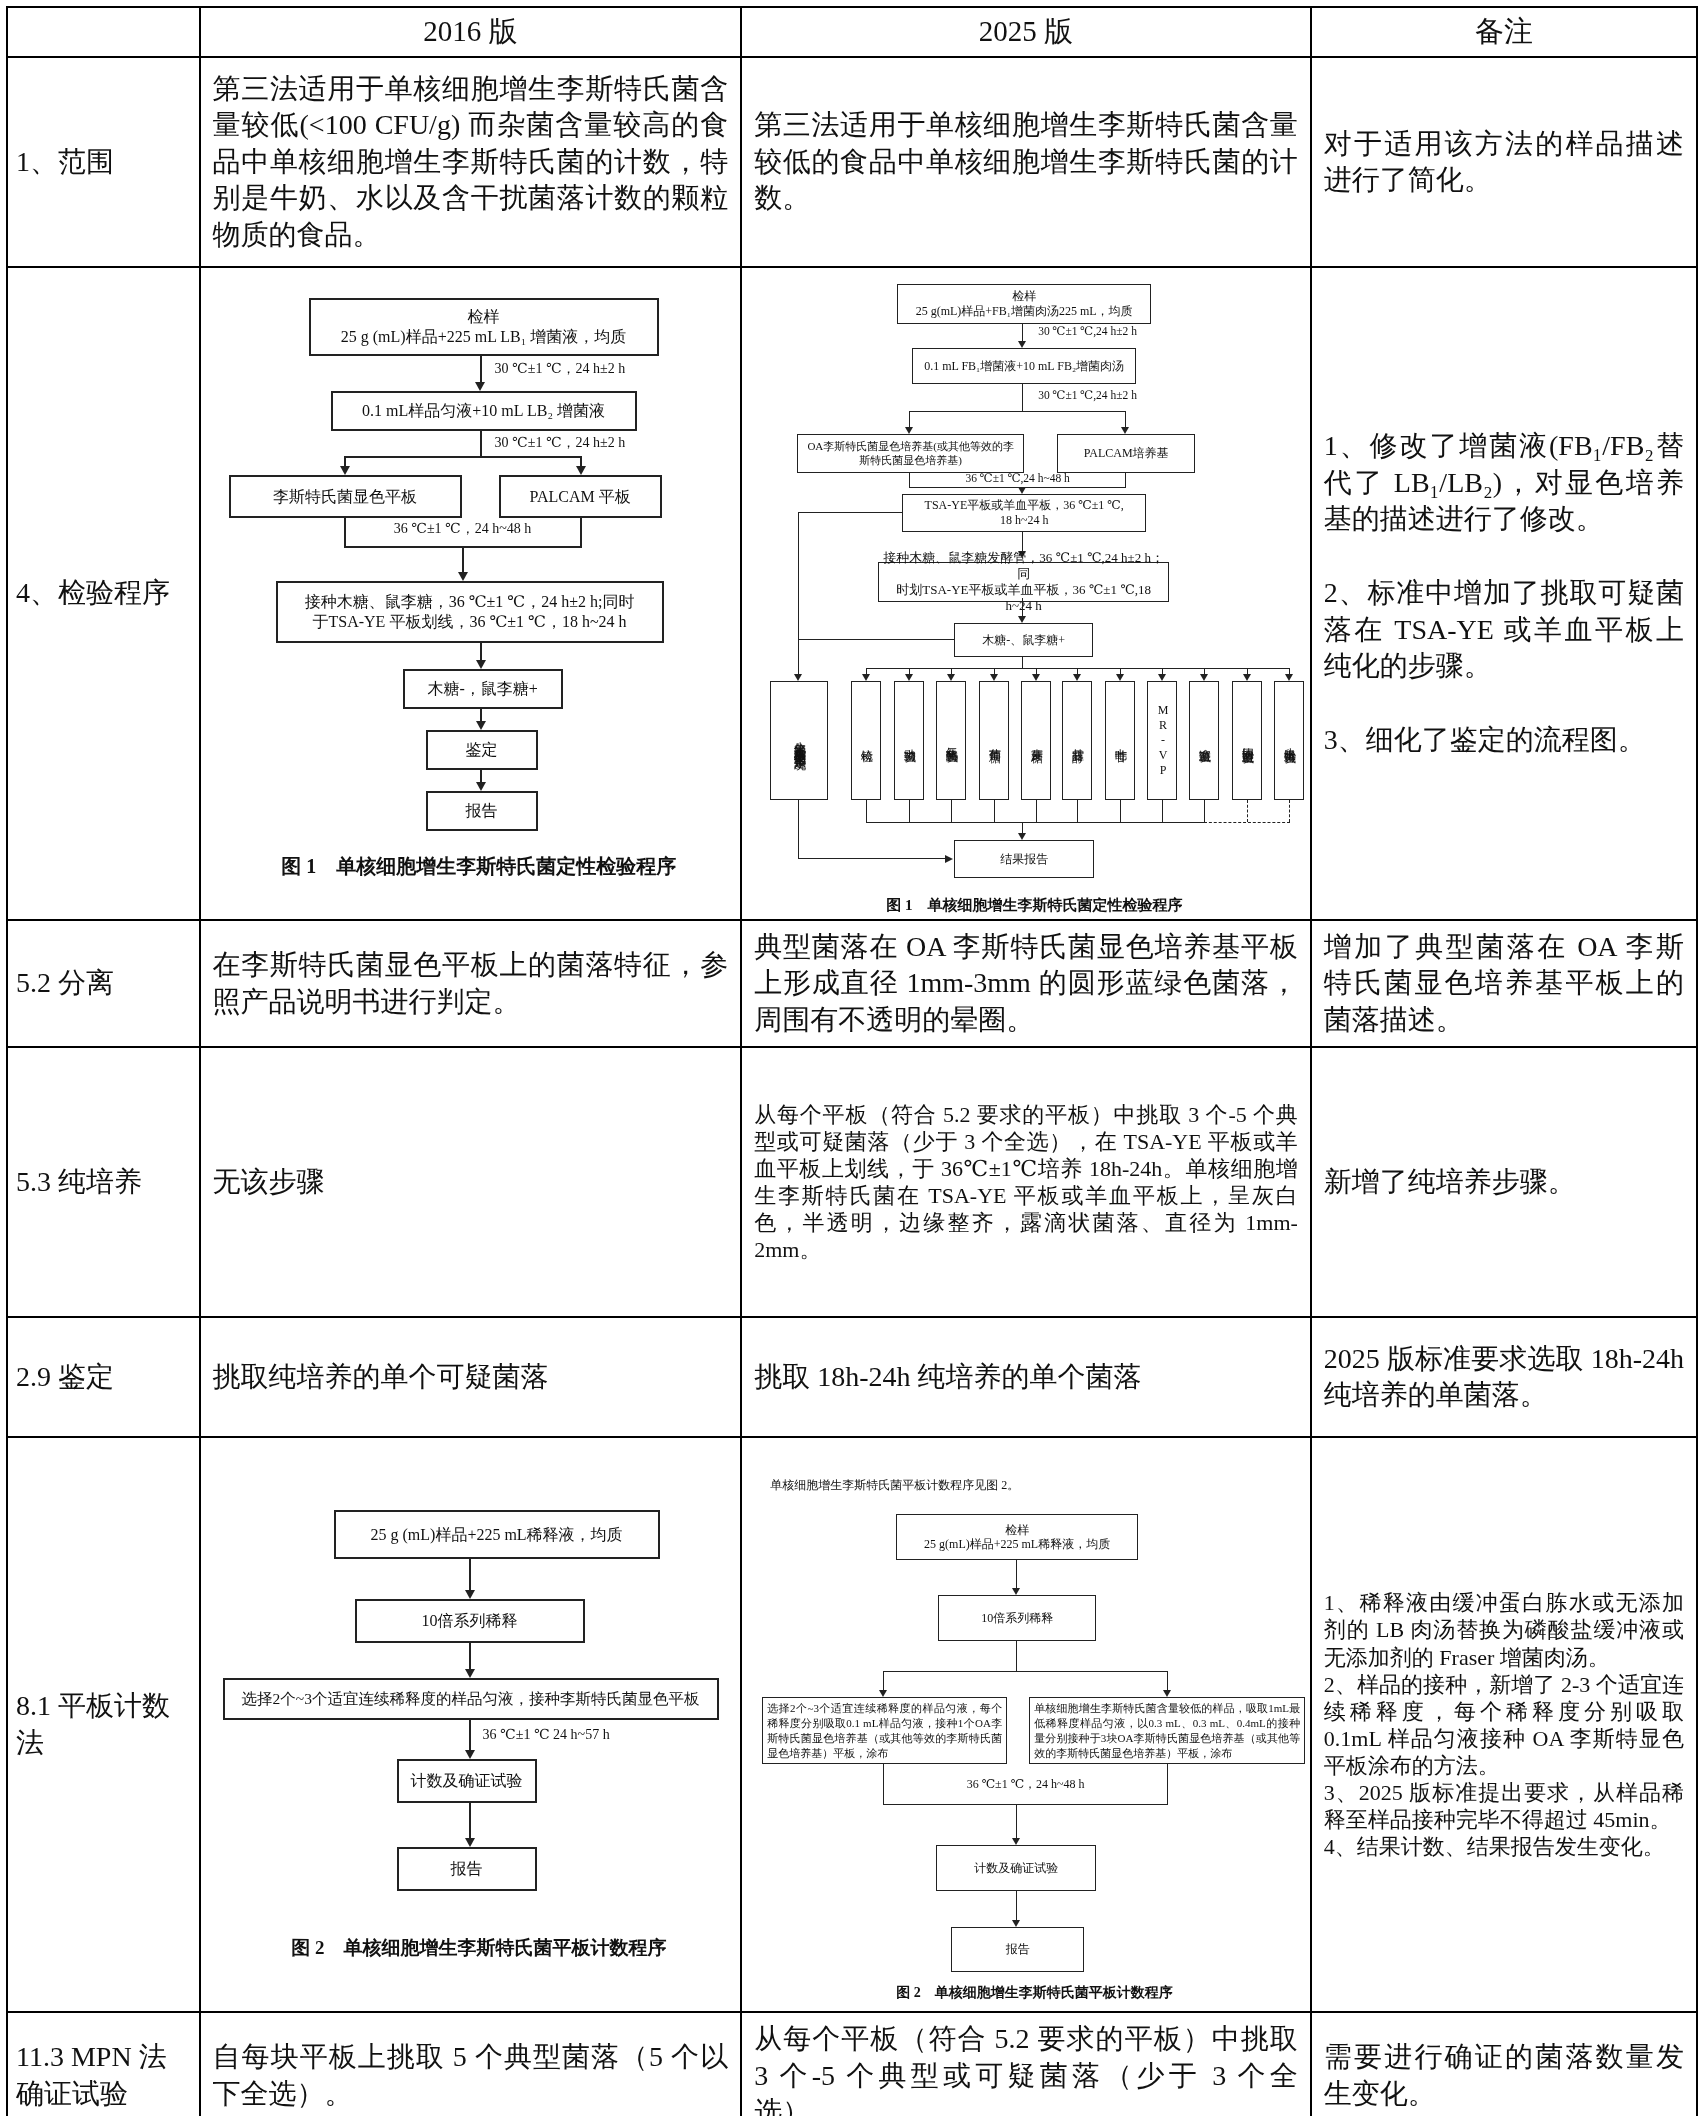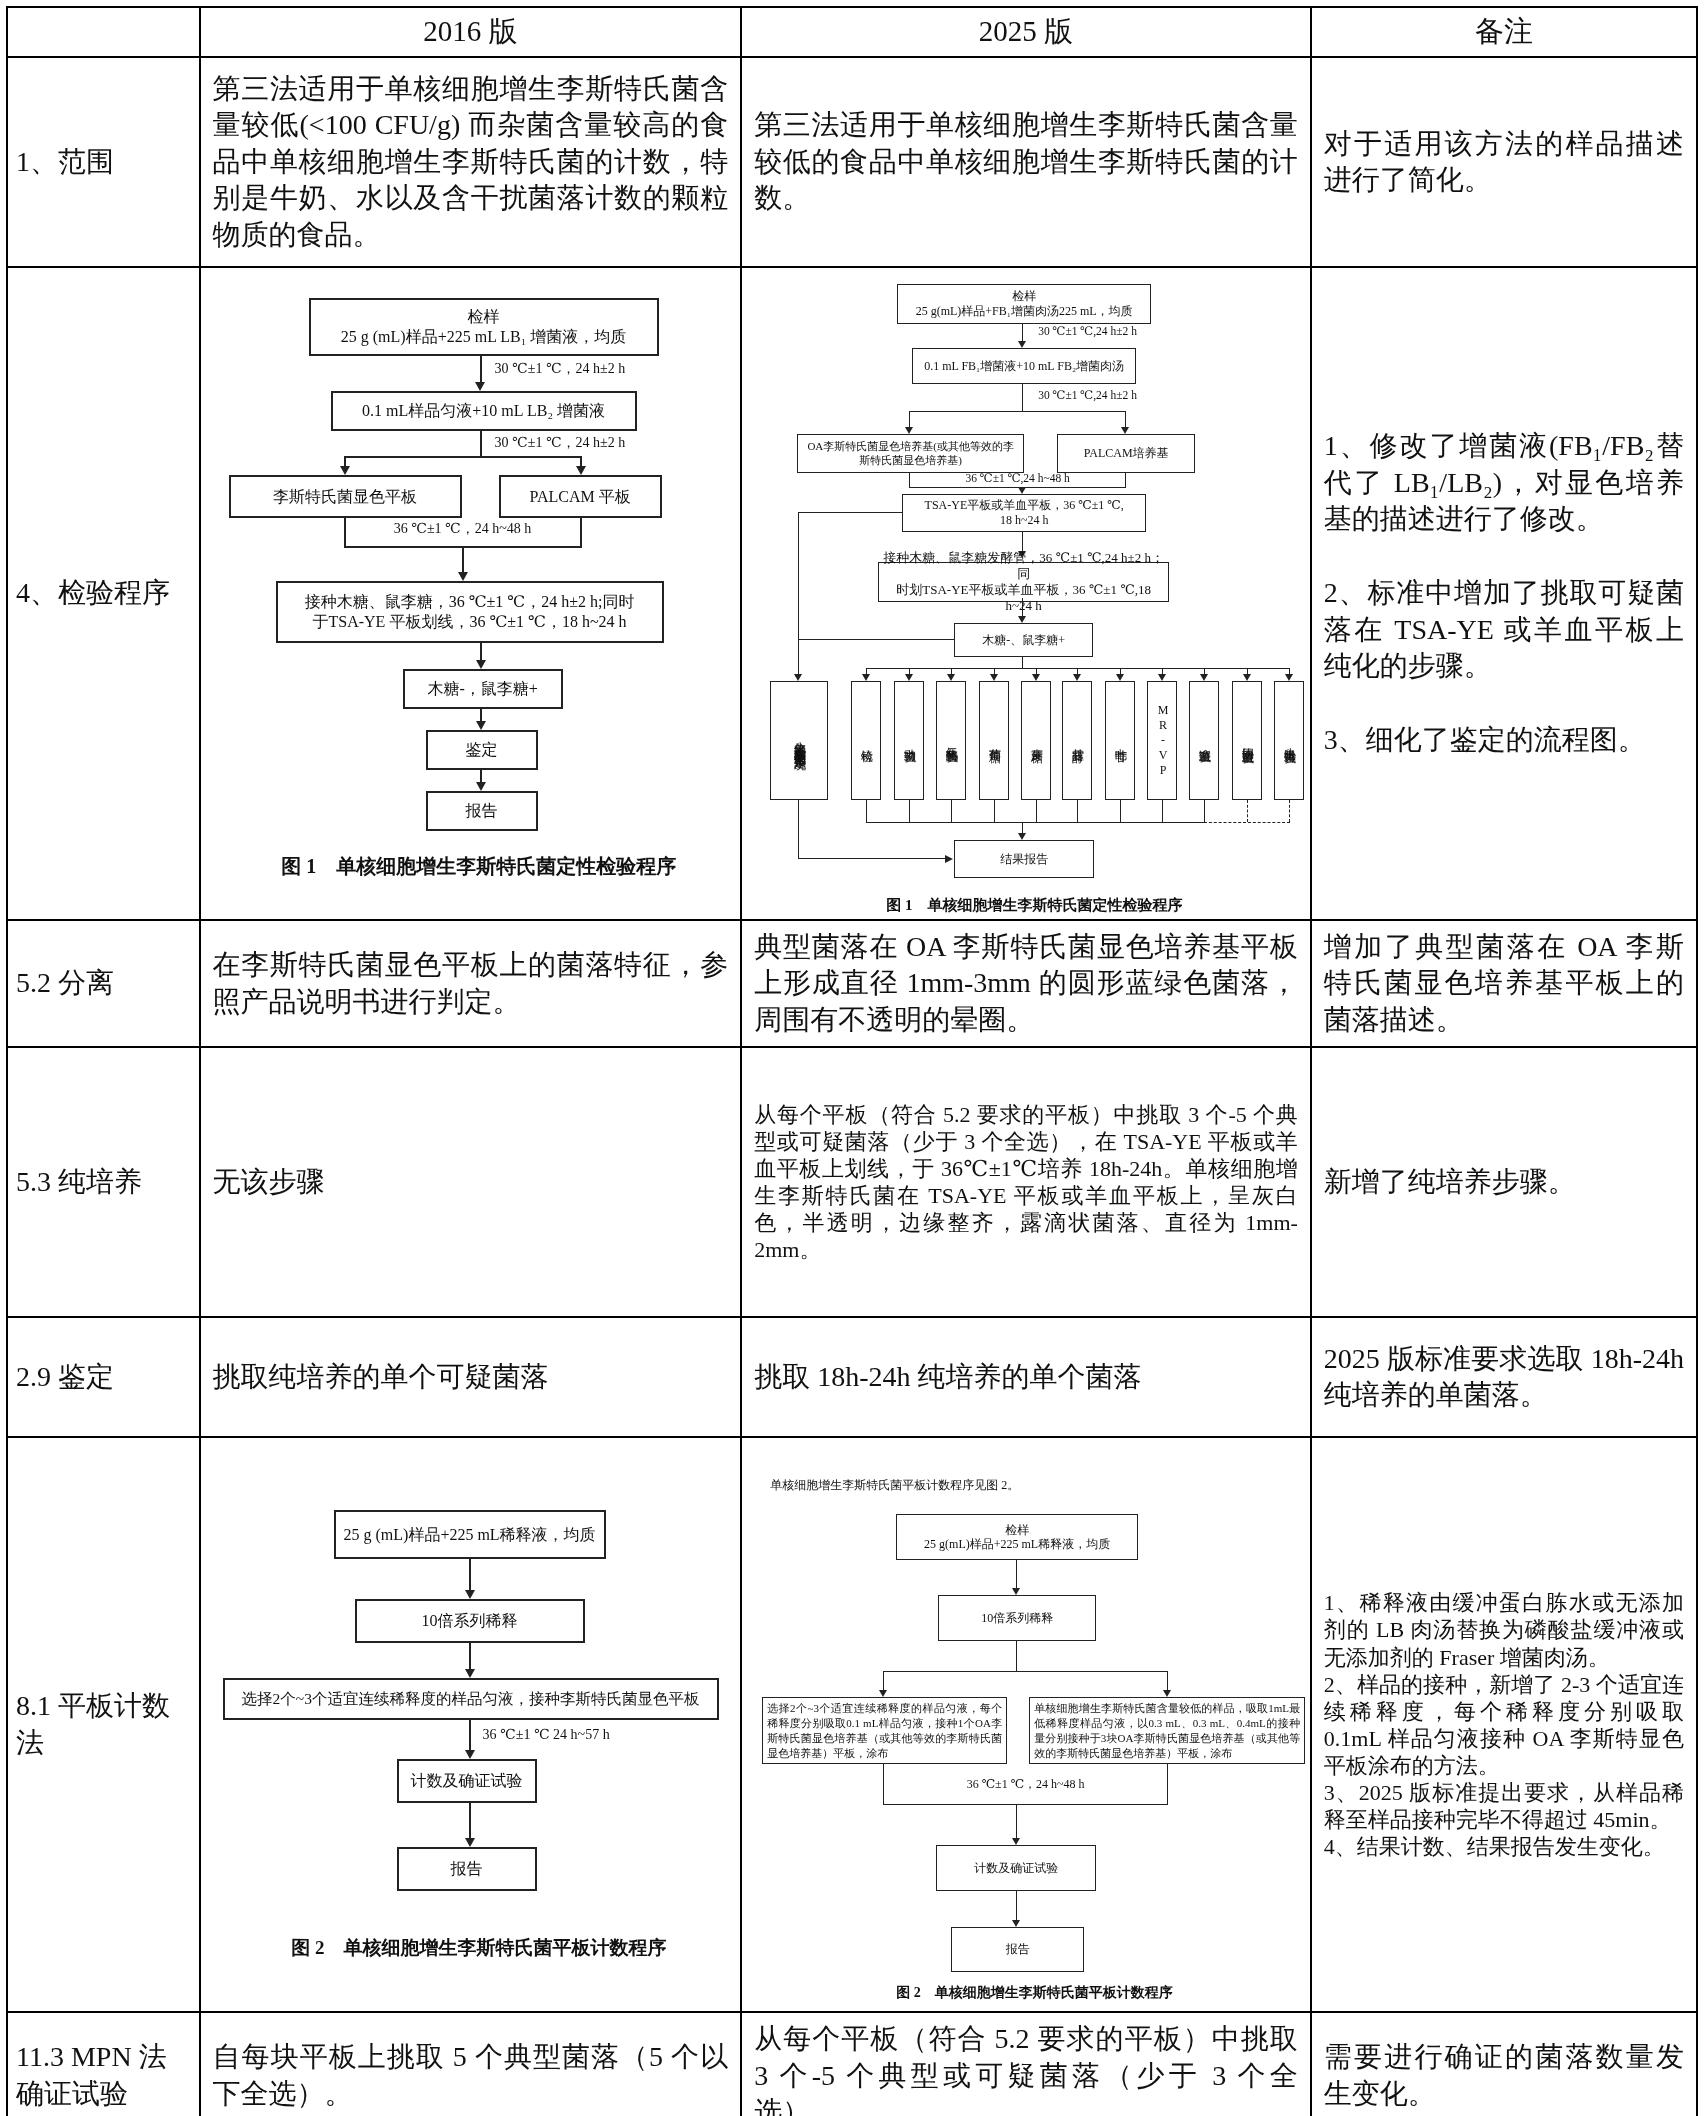--- a/index.html
+++ b/index.html
@@ -243,21 +243,21 @@
     <td class="txt">挑取纯培养的单个可疑菌落</td>
     <td class="txt">挑取 18h-24h 纯培养的单个菌落</td>
     <td class="txt">2025 版标准要求选取 18h-24h 纯培养的单菌落。</td>
   </tr>
 
   <tr style="height:575px">
     <td class="lab">8.1 平板计数法</td>
 
     <td class="figcell">
       <div class="fig fig2a">
-        <div class="fbox" style="left:133px;top:72px;width:272px;height:49px">25 g (mL)样品+225 mL稀释液，均质</div>
+        <div class="fbox" style="left:133px;top:72px;width:326px;height:49px">25 g (mL)样品+225 mL稀释液，均质</div>
         <div class="vl" style="left:268px;top:121px;height:31px"></div>
               <div class="ah" style="left:264px;top:152px"></div>
         <div class="fbox" style="left:154px;top:161px;width:230px;height:44px">10倍系列稀释</div>
         <div class="vl" style="left:268px;top:205px;height:26px"></div>
               <div class="ah" style="left:264px;top:231px"></div>
         <div class="fbox" style="left:22px;top:240px;width:496px;height:42px;font-size:15.5px">选择2个~3个适宜连续稀释度的样品匀液，接种李斯特氏菌显色平板</div>
         <div class="vl" style="left:268px;top:282px;height:30px"></div>
               <div class="ah" style="left:264px;top:312px"></div>
         <div class="flabel" style="left:282px;top:288px">36 ℃±1 ℃  24 h~57 h</div>
         <div class="fbox" style="left:196px;top:321px;width:140px;height:44px">计数及确证试验</div>

